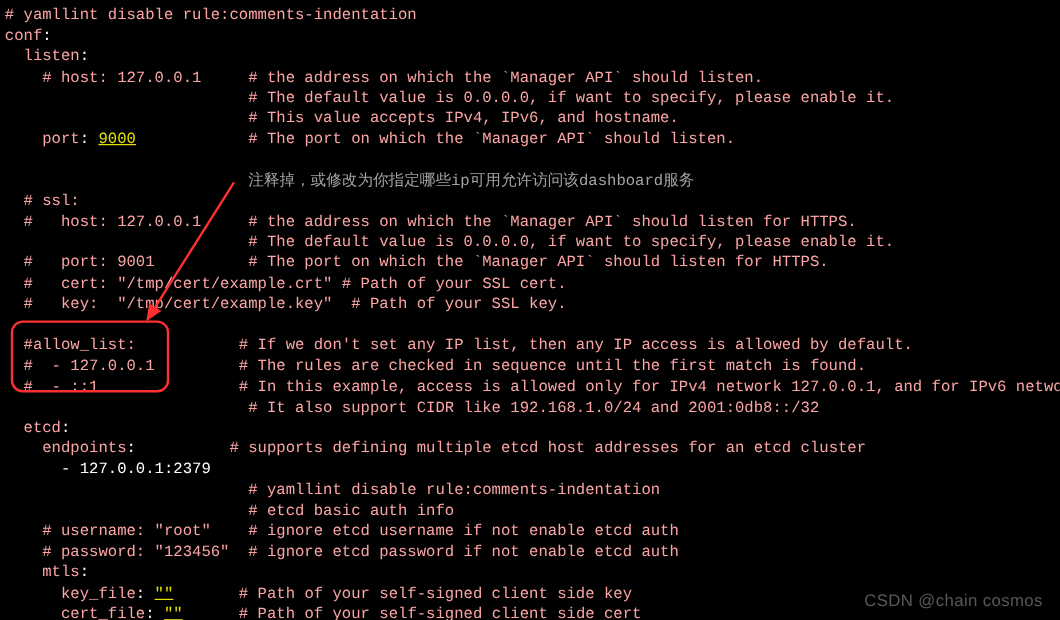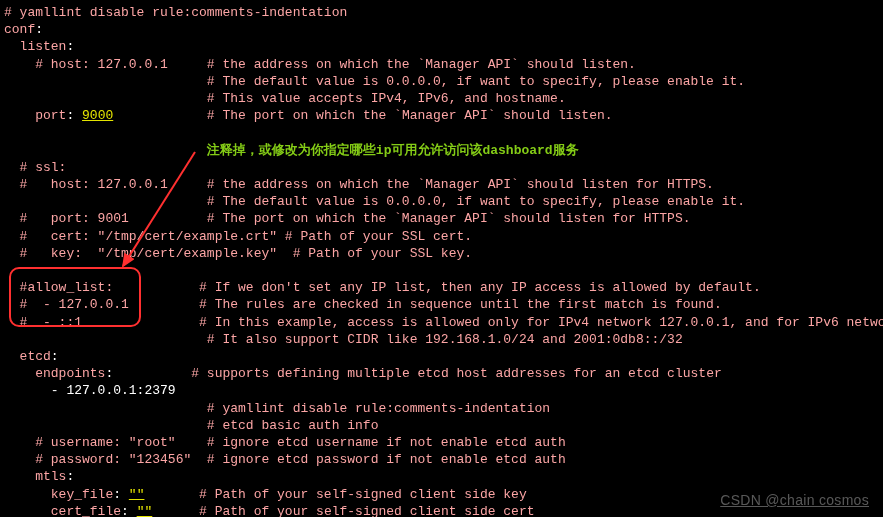--- a/index.html
+++ b/index.html
@@ -21,21 +21,21 @@
   .code-area {
     position: absolute;
     top: 4px;
     left: 4px;
     width: 100%;
   }
   .line { display: block; }
   .c-cyan  { color: #fca5a5; }
   .c-white { color: #ffffff; }
   .c-yellow{ color: #e5e500; text-decoration: underline; }
-  .c-red   { color: #84cc16; font-weight: bold; }
+  .c-red   { color: #a3a3a3; font-weight: normal; }
 
   
   .annot-box {
     position: absolute;
     border: 2px solid #ff3030;
     border-radius: 10px;
     left: 9px;
     top: 267px;
     width: 128px;
     height: 56px;
@@ -51,21 +51,20 @@
   }
 
   .watermark {
     position: absolute;
     right: 14px;
     bottom: 8px;
     color: rgba(160,160,160,0.55);
     font-family: Arial, sans-serif;
     font-size: 14px;
     letter-spacing: 0.3px;
-    text-decoration: underline;
   }
 </style>
 </head>
 <body>
 
 
 
 <div class="code-area"><span class="line"><span class="c-cyan"># yamllint disable rule:comments-indentation</span></span><span class="line"><span class="c-cyan">conf</span><span class="c-white">:</span></span><span class="line"><span class="c-cyan">  listen</span><span class="c-white">:</span></span><span class="line"><span class="c-cyan">    # host: 127.0.0.1     # the address on which the `Manager API` should listen.</span></span><span class="line"><span class="c-cyan">                          # The default value is 0.0.0.0, if want to specify, please enable it.</span></span><span class="line"><span class="c-cyan">                          # This value accepts IPv4, IPv6, and hostname.</span></span><span class="line"><span class="c-cyan">    port</span><span class="c-white">: </span><span class="c-yellow">9000</span><span class="c-cyan">            # The port on which the `Manager API` should listen.</span></span><span class="line">&nbsp;</span><span class="line"><span class="c-white">                          </span><span class="c-red">注释掉，或修改为你指定哪些ip可用允许访问该dashboard服务</span></span><span class="line"><span class="c-cyan">  # ssl:</span></span><span class="line"><span class="c-cyan">  #   host: 127.0.0.1     # the address on which the `Manager API` should listen for HTTPS.</span></span><span class="line"><span class="c-cyan">                          # The default value is 0.0.0.0, if want to specify, please enable it.</span></span><span class="line"><span class="c-cyan">  #   port: 9001          # The port on which the `Manager API` should listen for HTTPS.</span></span><span class="line"><span class="c-cyan">  #   cert: "/tmp/cert/example.crt" # Path of your SSL cert.</span></span><span class="line"><span class="c-cyan">  #   key:  "/tmp/cert/example.key"  # Path of your SSL key.</span></span><span class="line">&nbsp;</span><span class="line"><span class="c-cyan">  #allow_list:           # If we don't set any IP list, then any IP access is allowed by default.</span></span><span class="line"><span class="c-cyan">  #  - 127.0.0.1         # The rules are checked in sequence until the first match is found.</span></span><span class="line"><span class="c-cyan">  #  - ::1               # In this example, access is allowed only for IPv4 network 127.0.0.1, and for IPv6 network ::1.</span></span><span class="line"><span class="c-cyan">                          # It also support CIDR like 192.168.1.0/24 and 2001:0db8::/32</span></span><span class="line"><span class="c-cyan">  etcd</span><span class="c-white">:</span></span><span class="line"><span class="c-cyan">    endpoints</span><span class="c-white">:</span><span class="c-cyan">          # supports defining multiple etcd host addresses for an etcd cluster</span></span><span class="line"><span class="c-white">      - 127.0.0.1:2379</span></span><span class="line"><span class="c-cyan">                          # yamllint disable rule:comments-indentation</span></span><span class="line"><span class="c-cyan">                          # etcd basic auth info</span></span><span class="line"><span class="c-cyan">    # username: "root"    # ignore etcd username if not enable etcd auth</span></span><span class="line"><span class="c-cyan">    # password: "123456"  # ignore etcd password if not enable etcd auth</span></span><span class="line"><span class="c-cyan">    mtls</span><span class="c-white">:</span></span><span class="line"><span class="c-cyan">      key_file</span><span class="c-white">: </span><span class="c-yellow">""</span><span class="c-cyan">       # Path of your self-signed client side key</span></span><span class="line"><span class="c-cyan">      cert_file</span><span class="c-white">: </span><span class="c-yellow">""</span><span class="c-cyan">      # Path of your self-signed client side cert</span></span></div>
 
 <div class="annot-box"></div>

